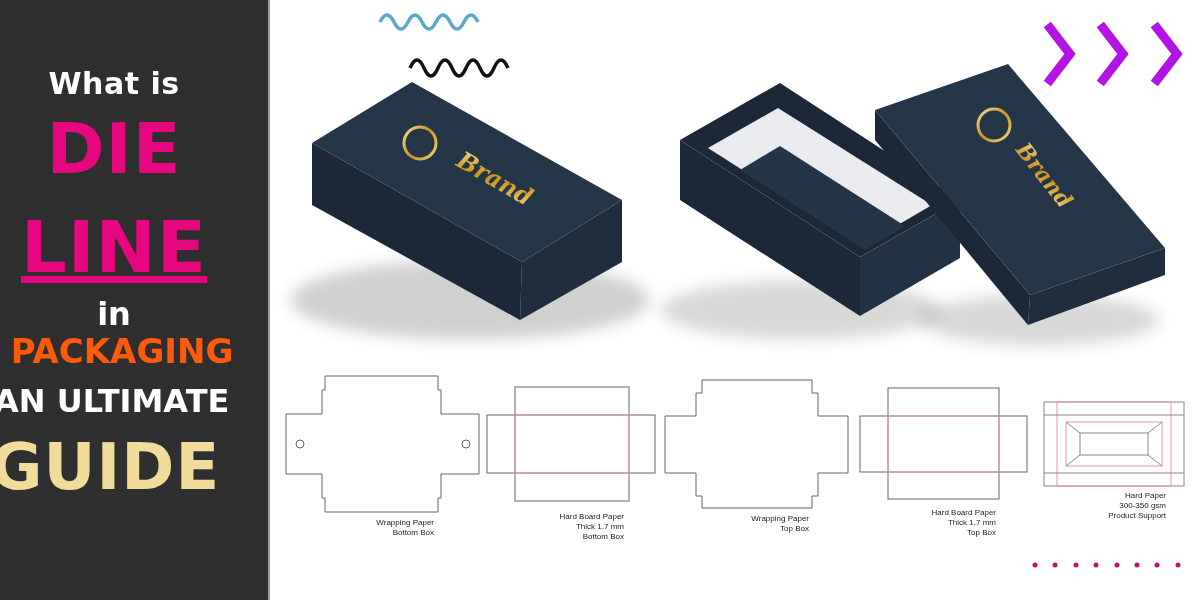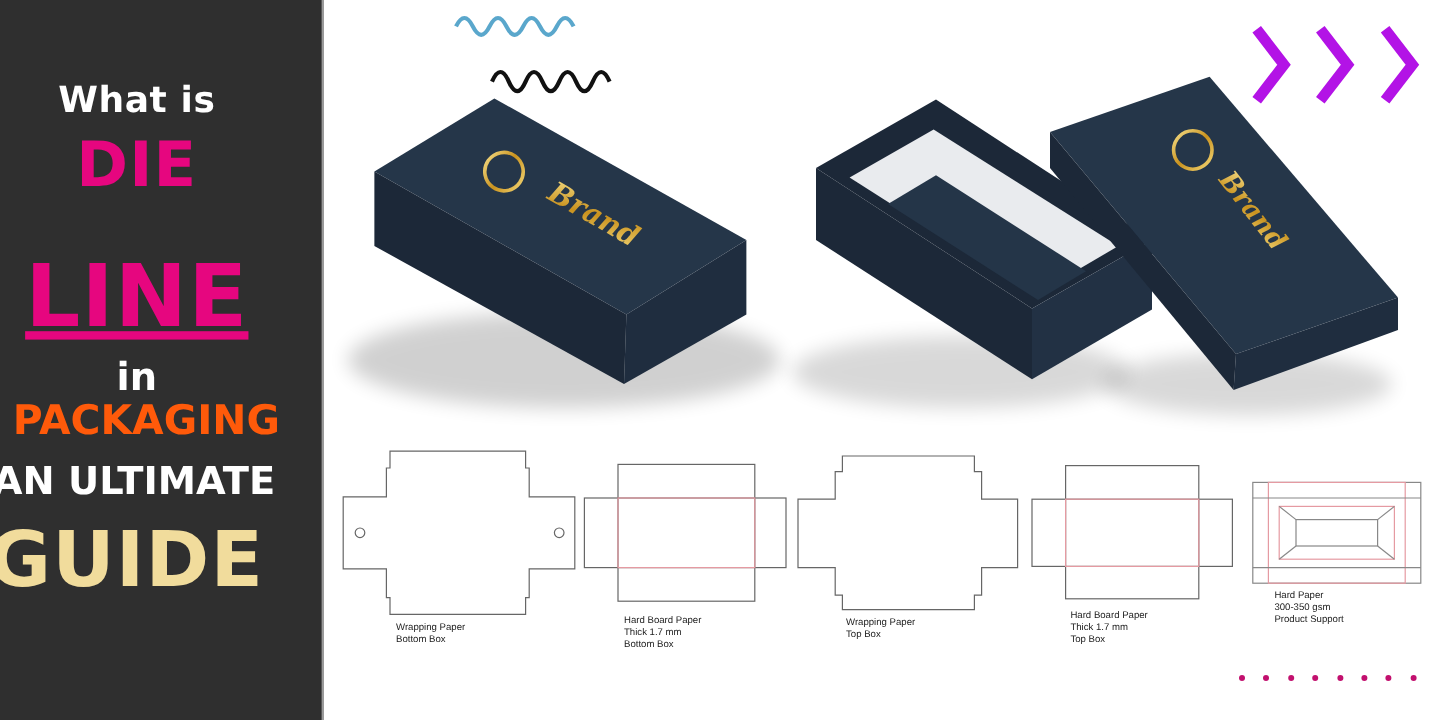--- a/index.html
+++ b/index.html
@@ -1,27 +1,27 @@
 <!DOCTYPE html>
 <html><head>
 <meta charset="utf-8">
 <style>
   html, body { margin:0; padding:0; }
   body { width:1200px; height:600px; position:relative; overflow:hidden; background:#ffffff; font-family:"DejaVu Sans", sans-serif; }
   .sidebar { position:absolute; left:0; top:0; width:268px; height:600px; background:#2f2f2f; border-right:2px solid #9a9a9a; }
   .t { position:absolute; left:0; width:228px; text-align:center; font-family:"DejaVu Sans", sans-serif; font-weight:bold; white-space:nowrap; }
   .t1 { top:66px; font-size:30px; color:#ffffff; letter-spacing:0.5px; }
-  .t2 { top:108px; font-size:52px; color:#e6067f; letter-spacing:1px; }
+  .t2 { top:108px; font-size:70px; color:#e6067f; letter-spacing:1px; }
   .t3 { top:205px; font-size:72px; color:#e6067f; letter-spacing:1px;text-decoration:underline; }
   .t4 { top:278px; font-size:32px; color:#ffffff;margin-top:17px; }
   .t5 { top:331px; font-size:34px; color:#ff5a0a; left:8px; letter-spacing:0px; }
   .t6 { top:382px; font-size:32px; color:#ffffff; left:-6px; }
   .t7 { top:430px; font-size:64px; color:#f1dc9c; left:-10px; letter-spacing:1px; }
   .art { position:absolute; left:270px; top:0; width:930px; height:600px; }
-  .label { position:absolute; font-family:"Liberation Sans", sans-serif; font-size:8px; color:#222; text-align:left; line-height:10px; white-space:pre-line; }
+  .label { position:absolute; font-family:"Liberation Sans", sans-serif; font-size:8px; color:#222; text-align:right; line-height:10px; white-space:pre-line; }
 </style>
 </head>
 <body>
 
 <div class="sidebar">
   <div class="t t1">What is</div>
   <div class="t t2">DIE</div>
   <div class="t t3">LINE</div>
   <div class="t t4">in</div>
   <div class="t t5">PACKAGING</div>

